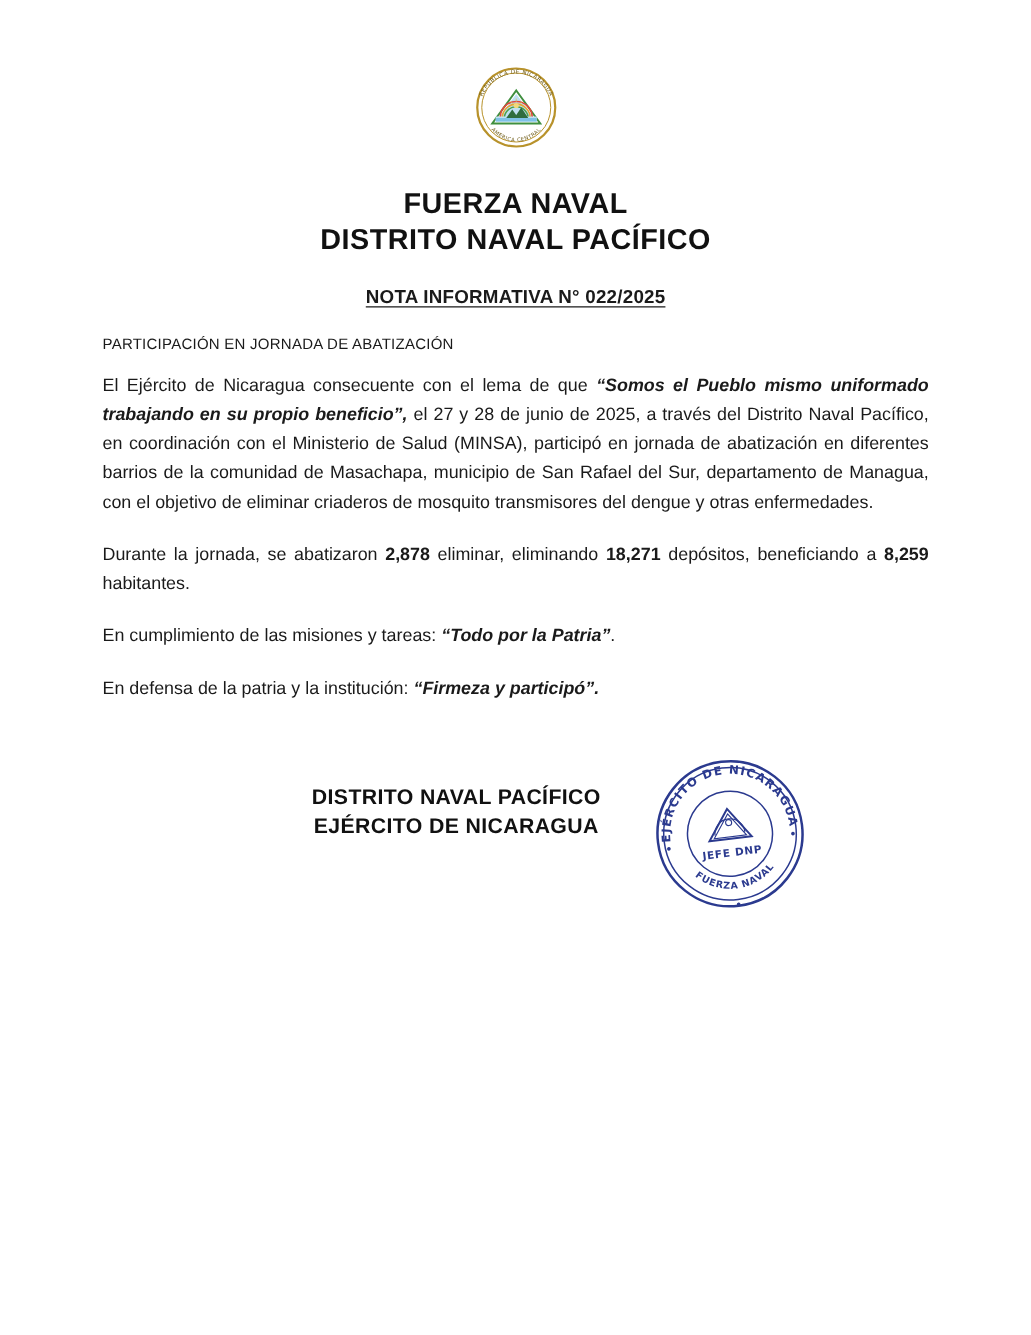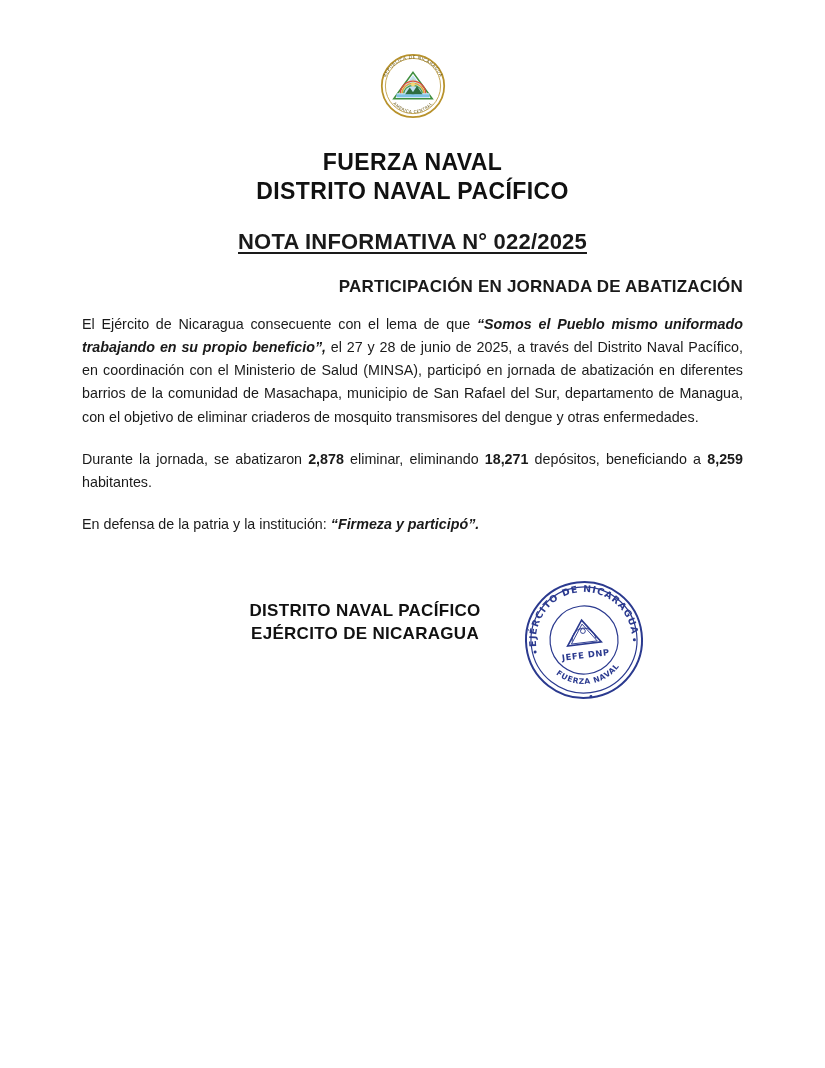--- a/index.html
+++ b/index.html
@@ -44,31 +44,31 @@
   .title-line {
     font-size: 23px;
     font-weight: bold;
     letter-spacing: 0.4px;
     line-height: 1.28;
     color: #111;
   }
   .nota {
     text-align: center;
     margin-top: 22px;
-    font-size: 22px;
+    font-size: 15px;
     font-weight: bold;
     text-decoration: underline;
     text-underline-offset: 3px;
     letter-spacing: 0.2px;
   }
   .subject {
-    text-align: right;
+    text-align: left;
     margin-top: 22px;
-    font-size: 17px;
-    font-weight: bold;
+    font-size: 12px;
+    font-weight: normal;
     letter-spacing: 0.2px;
   }
 
   
   .body-text {
     margin-top: 16px;
     font-size: 14.3px;
     line-height: 1.62;
     text-align: justify;
   }
@@ -161,20 +161,21 @@
 
   <div class="subject">PARTICIPACIÓN EN JORNADA DE ABATIZACIÓN</div>
 
   <div class="body-text">
 
     <p><span>El Ejército de Nicaragua consecuente con el lema de que </span><span class="bi">“Somos el Pueblo mismo uniformado trabajando en su propio beneficio”,</span><span> el 27 y 28 de junio de 2025, a través del Distrito Naval Pacífico, en coordinación con el Ministerio de Salud (MINSA), participó en jornada de abatización en diferentes barrios de la comunidad de Masachapa, municipio de San Rafael del Sur, departamento de Managua, con el objetivo de eliminar criaderos de mosquito transmisores del dengue y otras enfermedades.</span></p>
 
     <p><span>Durante la jornada, se abatizaron </span><span class="b">2,878</span><span> eliminar, eliminando </span><span class="b">18,271</span><span> depósitos, beneficiando a </span><span class="b">8,259</span><span> habitantes.</span></p>
 
 
+    <p><span>En cumplimiento de las misiones y tareas: </span><span class="bi">“Todo por la Patria”</span><span>.</span></p>
 
     <p><span>En defensa de la patria y la institución: </span><span class="bi">“Firmeza y participó”.</span></p>
 
 
   </div>
 
   <div class="sign-area">
     <div class="sign-text">
       <div>DISTRITO NAVAL PACÍFICO</div>
       <div>EJÉRCITO DE NICARAGUA</div>

